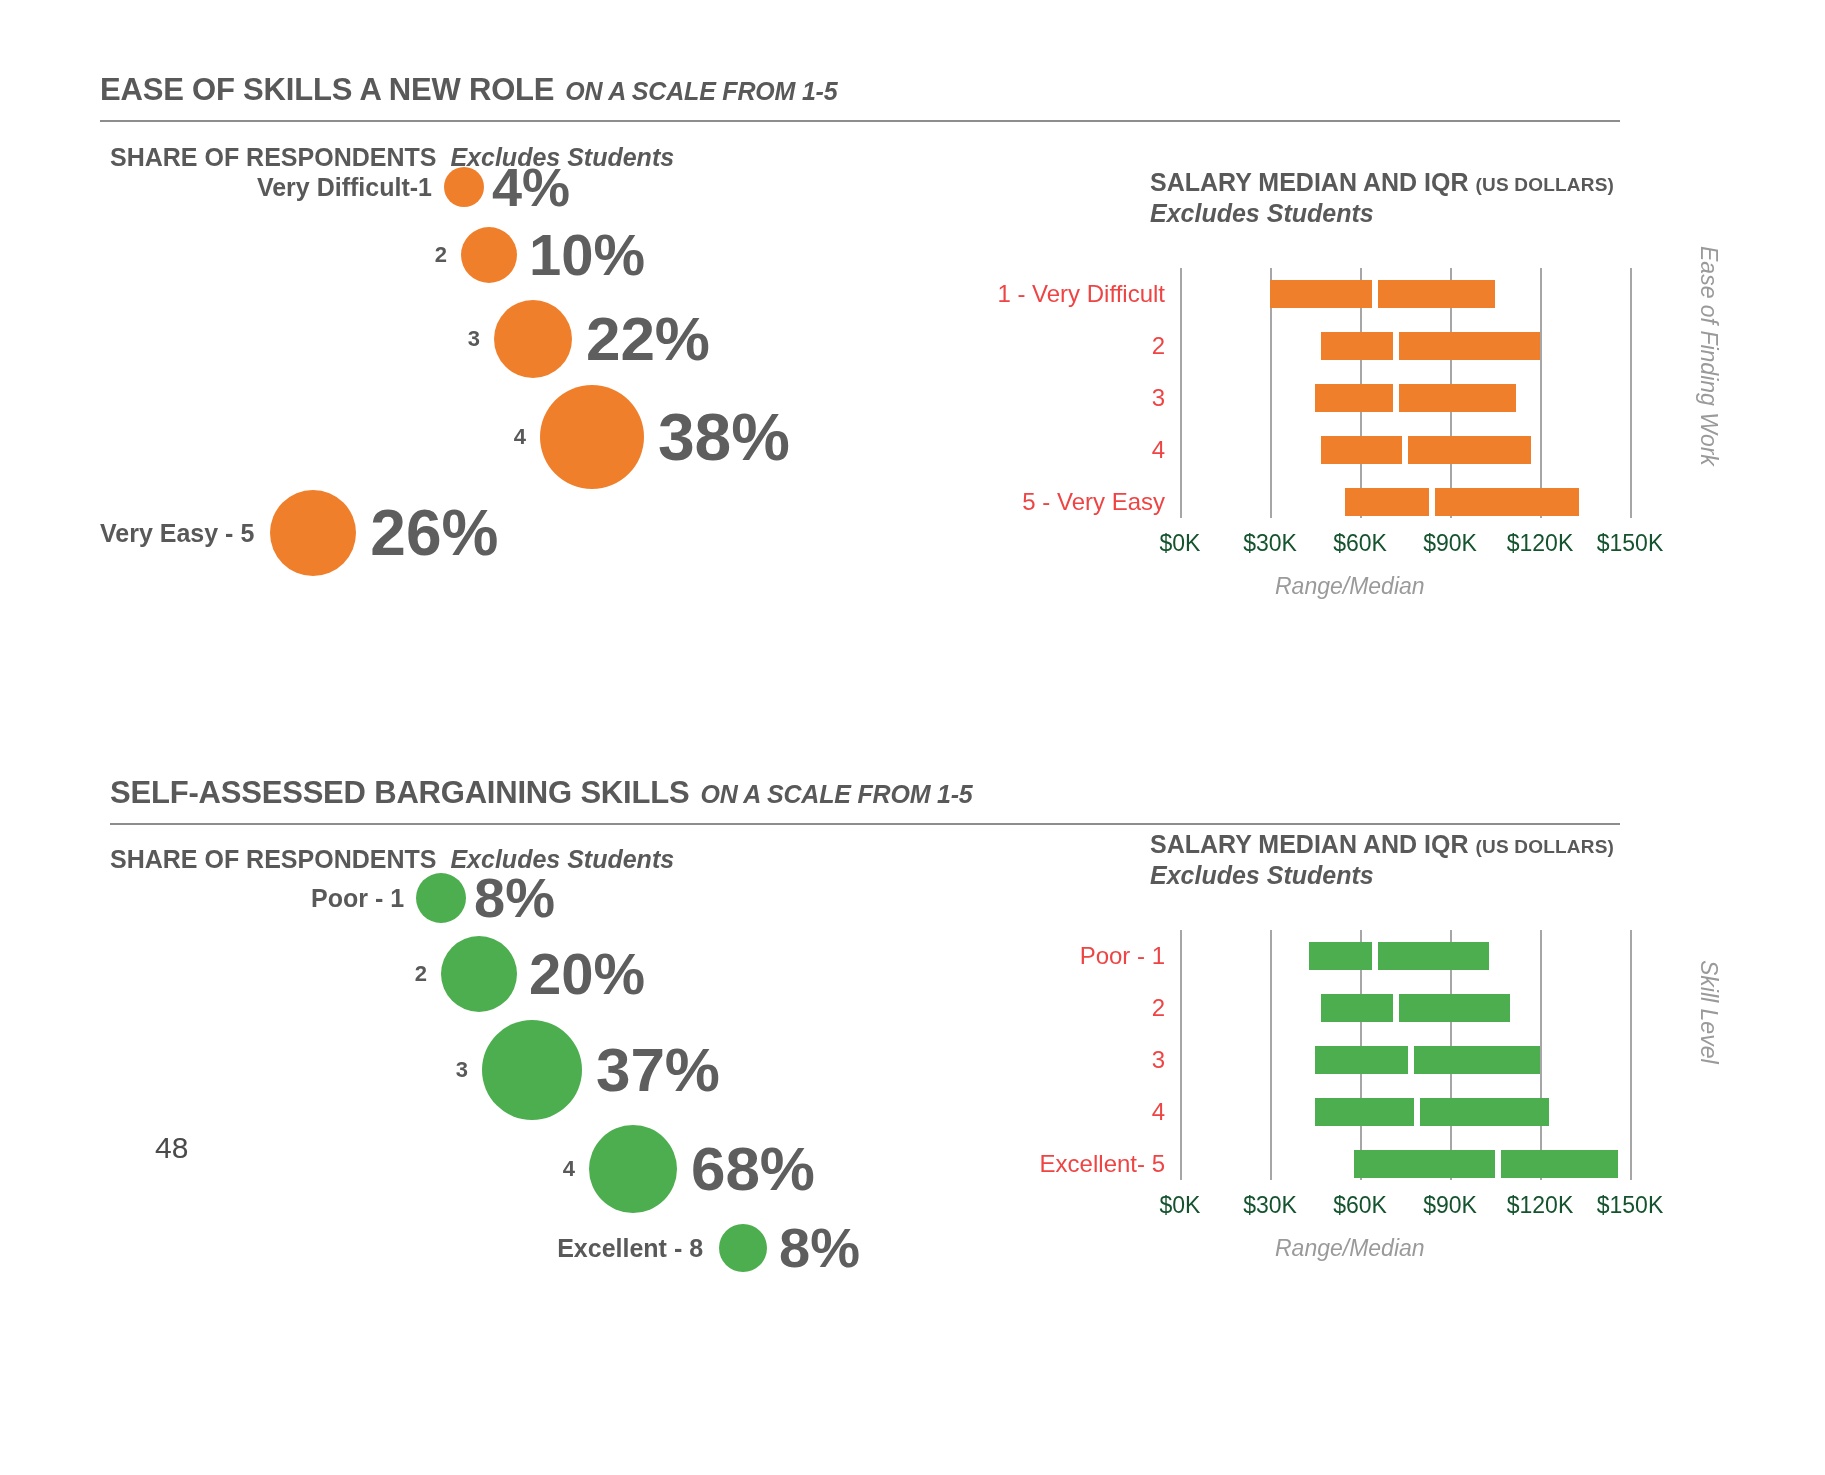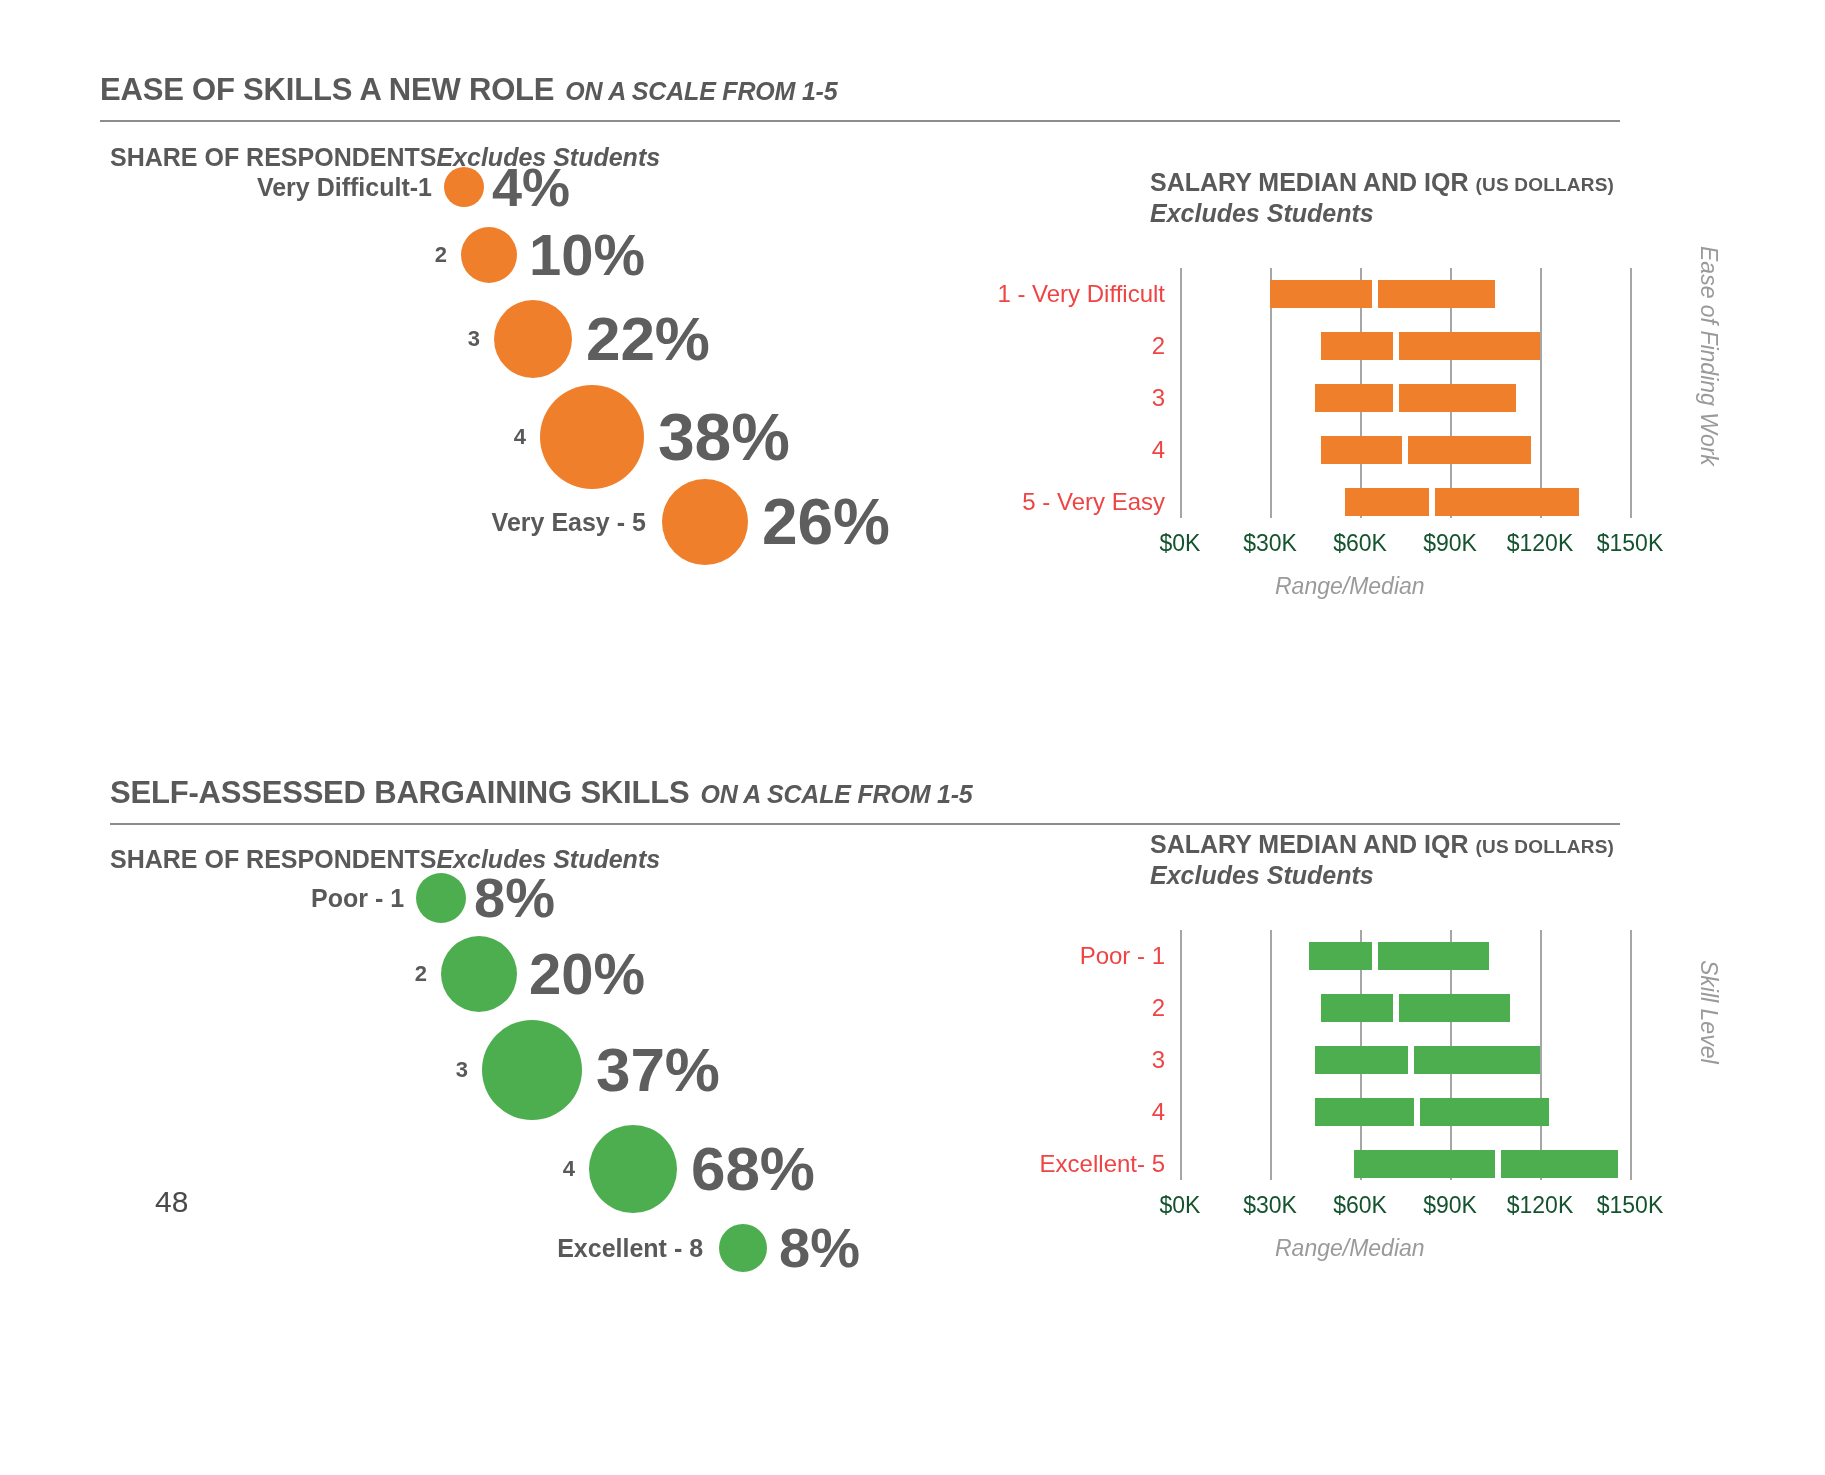--- a/index.html
+++ b/index.html
@@ -30,21 +30,21 @@
     font-style:italic;
     font-size:25px;
     font-weight:bold;
     letter-spacing:-0.2px;
   }
   .rule{height:2px;background:#8d8d8d;}
 
   
   .panel-label{
     font-weight:bold;font-size:25px;color:#595959;
-    display:flex;align-items:baseline;white-space:nowrap;text-align:center;
+    display:flex;align-items:baseline;gap:14px;white-space:nowrap;text-align:center;
   }
   .panel-label .ital{font-style:italic;font-weight:bold;font-size:25px;}
 
   .bubbles{position:relative;}
   .brow{position:absolute;display:flex;align-items:center;}
   .brow .cat{
     font-weight:bold;color:#595959;white-space:nowrap;text-align:right;
     line-height:1;
   }
   .bubble{border-radius:50%;flex:none;}
@@ -79,21 +79,21 @@
   .axis-name{
     position:absolute;font-style:italic;font-size:23px;color:#9a9a9a;
     white-space:nowrap;
   }
   .yaxis-name{
     position:absolute;font-style:italic;font-size:23px;color:#9a9a9a;
     white-space:nowrap;
     writing-mode:vertical-rl;
   }
   .pageno{
-    position:absolute;left:155px;top:1185px;
+    position:absolute;left:155px;top:1131px;
     font-size:30px;color:#4a4a4a;font-weight:normal;
   }
 </style>
 </head>
 <body>
 
 <div class="page">
 
   <div class="section" style="top:0;">
 
@@ -129,21 +129,21 @@
         <span class="bubble" style="width:78px;height:78px;background:#F07F2B;margin-left:14px;"></span>
         <span class="pct" style="font-size:62px;margin-left:14px;">22%</span>
       </div>
 
       <div class="brow" style="left:0;top:225px;width:690px;justify-content:flex-end;">
         <span class="cat" style="font-size:22px;">4</span>
         <span class="bubble" style="width:104px;height:104px;background:#F07F2B;margin-left:14px;"></span>
         <span class="pct" style="font-size:66px;margin-left:14px;">38%</span>
       </div>
 
-      <div class="brow" style="left:0;top:319px;width:790px;justify-content:flex-end;">
+      <div class="brow" style="left:0;top:330px;width:790px;">
         <span class="cat" style="font-size:25px;">Very Easy - 5</span>
         <span class="bubble" style="width:86px;height:86px;background:#F07F2B;margin-left:16px;"></span>
         <span class="pct" style="font-size:64px;margin-left:14px;">26%</span>
       </div>
     </div>
 
     <div class="barpanel" style="left:1150px;top:168px;width:560px;">
       <div class="bar-title">
         <span>SALARY MEDIAN AND IQR</span>
         <span class="small">(US DOLLARS)</span>

